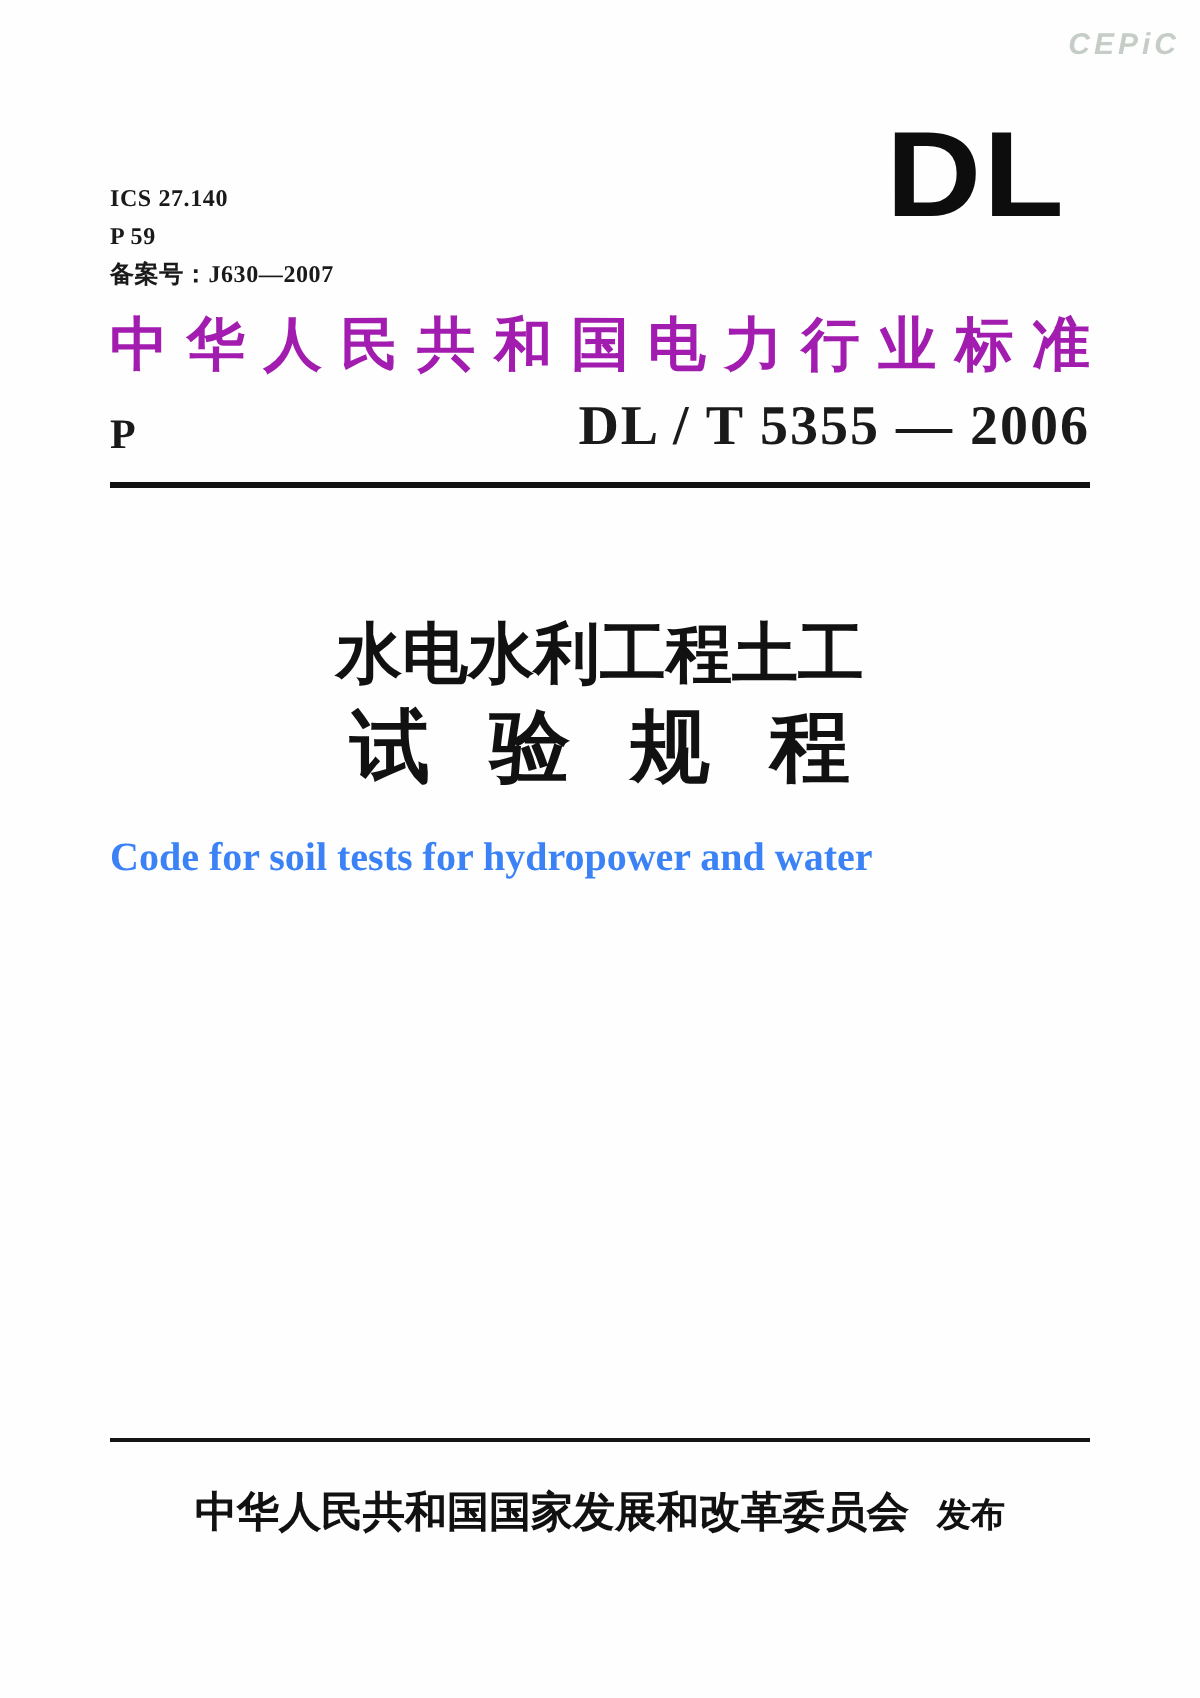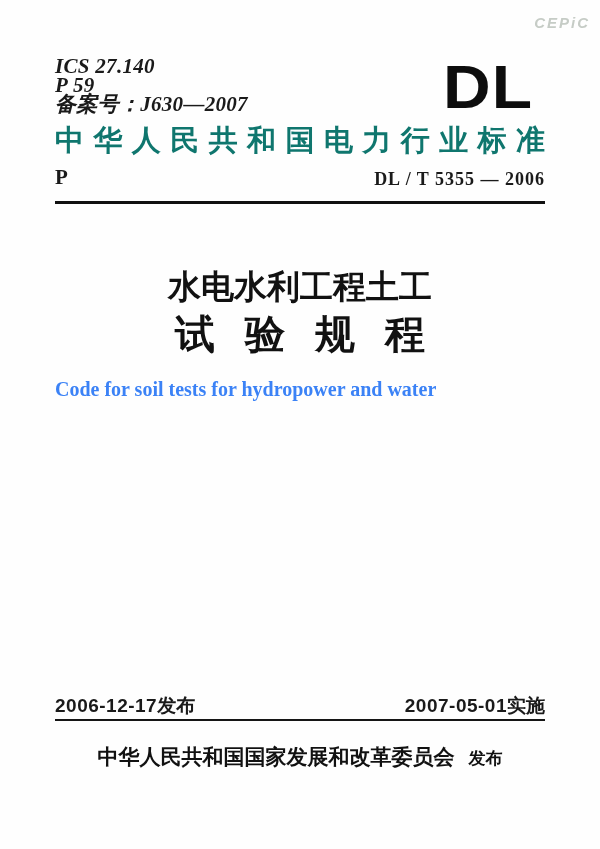--- a/index.html
+++ b/index.html
@@ -24,59 +24,58 @@
     font-size: 15px;
     letter-spacing: 2px;
     color: #c6ccc6;
   }
   .content {
     position: absolute;
     left: 55px; right: 55px; top: 0; bottom: 0;
   }
   
   .meta {
-    margin-top: 57px;
+    margin-top: 90px;
     font-family: "Liberation Serif", serif;
     font-weight: 700;
-    font-size: 21px;
+    font-size: 12px;
     line-height: 19px;
     letter-spacing: 0.3px;
-    font-style: italic;
   }
   .dl-logo {
     position: absolute;
     top: 58px; right: 12px;
     font-family: "Liberation Sans", "DejaVu Sans", sans-serif;
     font-weight: 900;
     font-size: 66px;
     line-height: 58px;
     letter-spacing: 1px;
     transform: scaleY(0.92);
     color: #0d0d0d;
   }
   .std-title {
     margin-top: 10px;
     font-weight: 900;
     font-size: 29px;
     line-height: 32px;
     text-align: justify;
     text-align-last: justify;
-    color: #0f766e;
+    color: #a21caf;
     white-space: nowrap;
   }
   .class-row {
     display: flex;
     justify-content: space-between;
     align-items: flex-end;
     margin-top: 9px;
     font-family: "Liberation Serif", serif;
     font-weight: 700;
   }
   .doc-class { font-size: 21px; }
-  .std-no { font-size: 18px; letter-spacing: 1px; }
+  .std-no { font-size: 28px; letter-spacing: 1px; }
   .rule-thick {
     margin-top: 11px;
     height: 3px;
     background: #111;
   }
   
   .main-title-1 {
     margin-top: 64px;
     text-align: center;
     font-weight: 700;
@@ -168,24 +167,20 @@
 
     <div class="rule-thick"></div>
 
     <div class="main-title-1">水电水利工程土工</div>
     <div class="main-title-2">试验规程</div>
 
     <div class="en-title">
       <div>Code for soil tests for hydropower and water</div>
     </div>
 
-    <div class="dates-row">
-      <span><span class="date-num">2006-12-17</span><span class="date-label">发布</span></span>
-      <span><span class="date-num">2007-05-01</span><span class="date-label">实施</span></span>
-    </div>
 
     <div class="rule-thin"></div>
 
     <div class="publisher-row">
       <span>中华人民共和国国家发展和改革委员会</span><span class="publisher-label">发布</span>
     </div>
 
   </div>
 </div>
 

